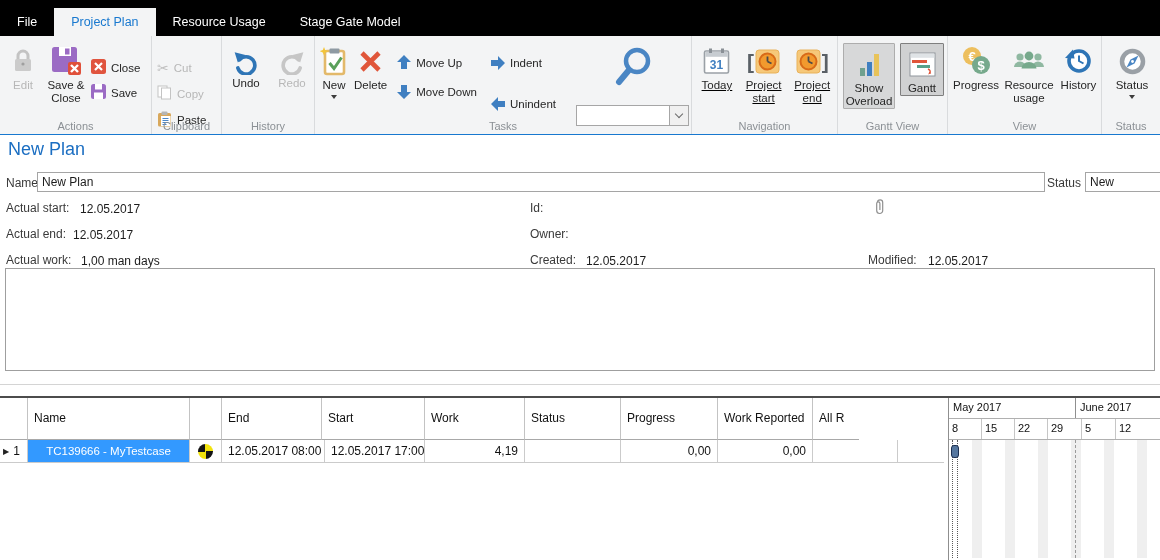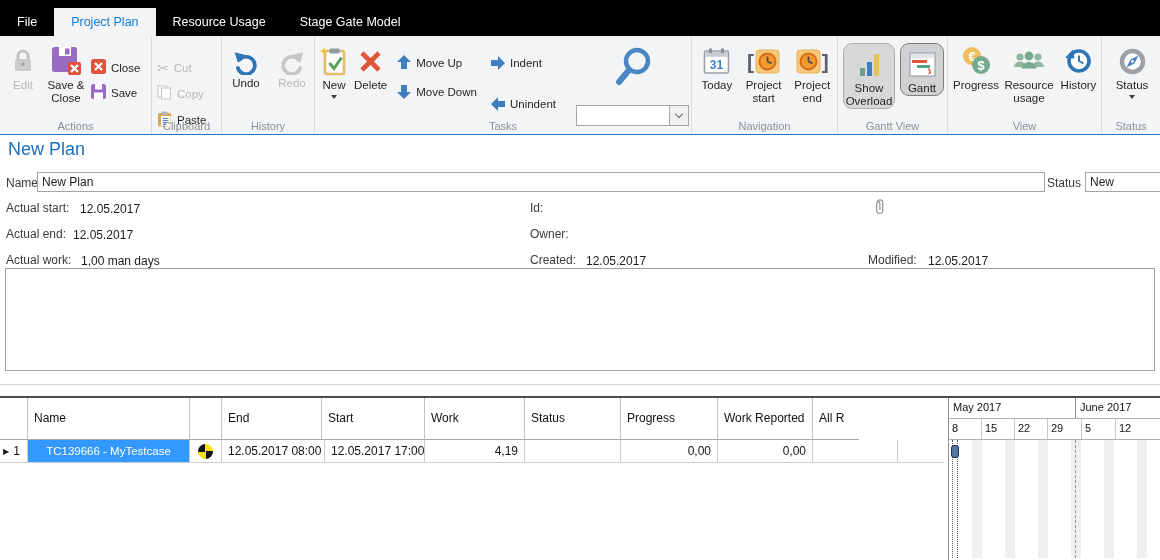--- a/index.html
+++ b/index.html
@@ -26,21 +26,21 @@
                font-size:11.5px; color:#262626; text-align:center; line-height:1.15;
                cursor:default; }
   .btn-large .ic { height:36px; display:flex; align-items:center; justify-content:center; }
   .btn-small { display:flex; align-items:center; gap:5px; font-size:11.5px;
                color:#262626; height:21px; white-space:nowrap; cursor:default; }
   .disabled { color:#b7b7b7 !important; }
   .smallcol { display:flex; flex-direction:column; gap:4px; margin-top:14px; }
   .caret { width:0; height:0; border-left:3.5px solid transparent;
            border-right:3.5px solid transparent; border-top:4px solid #3c3c3c;
            margin-top:3px; }
-  .toggled { background:#d7d8d9; border:1px solid #adadad; border-radius:9px; padding:2px 2px 0 2px; }
+  .toggled { background:#d7d8d9; border:1px solid #adadad; border-radius:1px; padding:2px 2px 0 2px; }
   .toggled.focused { background:#d0d1d2; border:1px solid #7f7f7f; }
   .bars { display:flex; align-items:flex-end; gap:2px; height:24px; }
   .bars i { display:block; width:5px; }
   .combo { display:flex; margin-top:10px; }
   .combo input { width:94px; height:21px; border:1px solid #a6a6a6; font-size:11px; padding:0 3px; }
   .combo-btn { width:19px; height:21px; border:1px solid #a6a6a6; border-left:none;
                background:#f0f0f0; display:flex; align-items:center; justify-content:center; }
   .chev { width:6px; height:6px; border-right:1.5px solid #6a6a6a; border-bottom:1.5px solid #6a6a6a;
           transform:rotate(45deg); margin-top:-3px; }
   .brk { font-size:21px; color:#5a6066; font-weight:bold; line-height:1; }
@@ -276,21 +276,21 @@
         <div class="combo">
           <input type="text" value="" style="">
           <div class="combo-btn">
             <span class="chev"></span>
           </div>
         </div>
       </div>
       <div class="rgroup-label">Tasks</div>
     </div>
 
-    <div class="rgroup" style="width:146px; gap:4px;">
+    <div class="rgroup" style="width:146px; gap:4px;text-decoration:underline;">
       <div class="btn-large" style="width:42px;">
         <span class="ic">
           <svg width="27" height="28">
               <rect x="1.5" y="4" width="24" height="22" rx="1.5" fill="#fff" stroke="#9aa0a6" stroke-width="1.6"></rect>
               <rect x="2.3" y="4.8" width="22.4" height="5" fill="#c7ccd1"></rect>
               <rect x="6" y="1.5" width="3" height="4.5" fill="#8a9096"></rect>
               <rect x="18" y="1.5" width="3" height="4.5" fill="#8a9096"></rect>
               <text x="13.5" y="22" font-size="12" fill="#3f7fc1" text-anchor="middle" font-weight="bold" font-family="Liberation Sans, sans-serif">31</text>
             </svg>
         </span>

